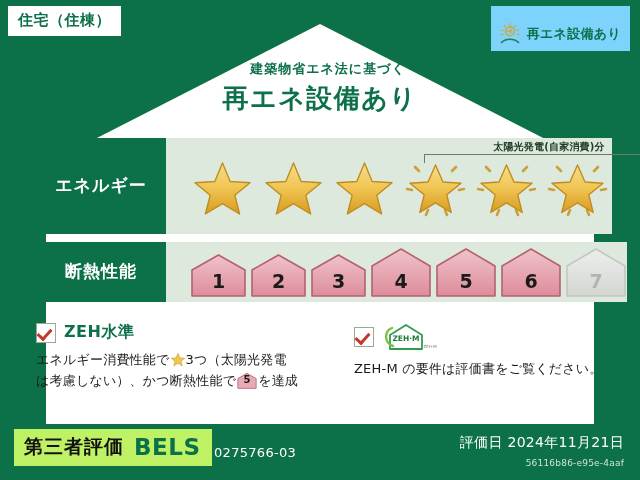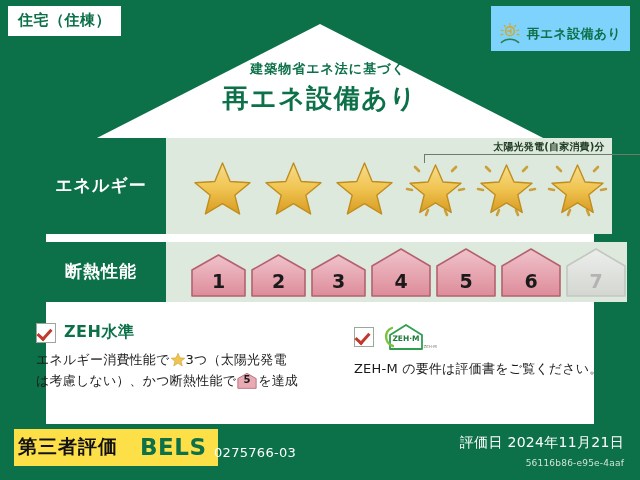--- a/index.html
+++ b/index.html
@@ -130,23 +130,23 @@
   .inline-star{display:inline-block;vertical-align:-3px;width:16px;height:16px;}
   .inline-grade{display:inline-block;vertical-align:-4px;width:22px;height:17px;position:relative;}
   .inline-grade .n{
     position:absolute;left:0;right:0;bottom:1px;text-align:center;
     font-size:10px;font-weight:bold;color:#1a1a1a;
   }
   .zehm-logo{display:inline-block;vertical-align:-10px;width:56px;height:30px;}
 
   
   .footer-bels{
-    position:absolute;left:14px;bottom:14px;background:#fde047;
-    display:flex;align-items:center;gap:22px;
-    padding:5px 12px 6px 4px;z-index:7;
+    position:absolute;left:14px;bottom:14px;background:#bef264;
+    display:flex;align-items:center;gap:10px;
+    padding:5px 12px 6px 10px;z-index:7;
   }
   .bels-jp{color:#111;font-size:19px;font-weight:bold;letter-spacing:1px;}
   .bels-en{color:#0c7049;font-size:23px;font-weight:bold;letter-spacing:.5px;}
   .bels-no{
     position:absolute;left:214px;bottom:20px;color:#ffffff;
     font-size:13px;letter-spacing:.3px;z-index:7;
   }
   .footer-date{
     position:absolute;right:16px;bottom:28px;color:#ffffff;
     font-size:14px;letter-spacing:.3px;z-index:7;text-align:right;

